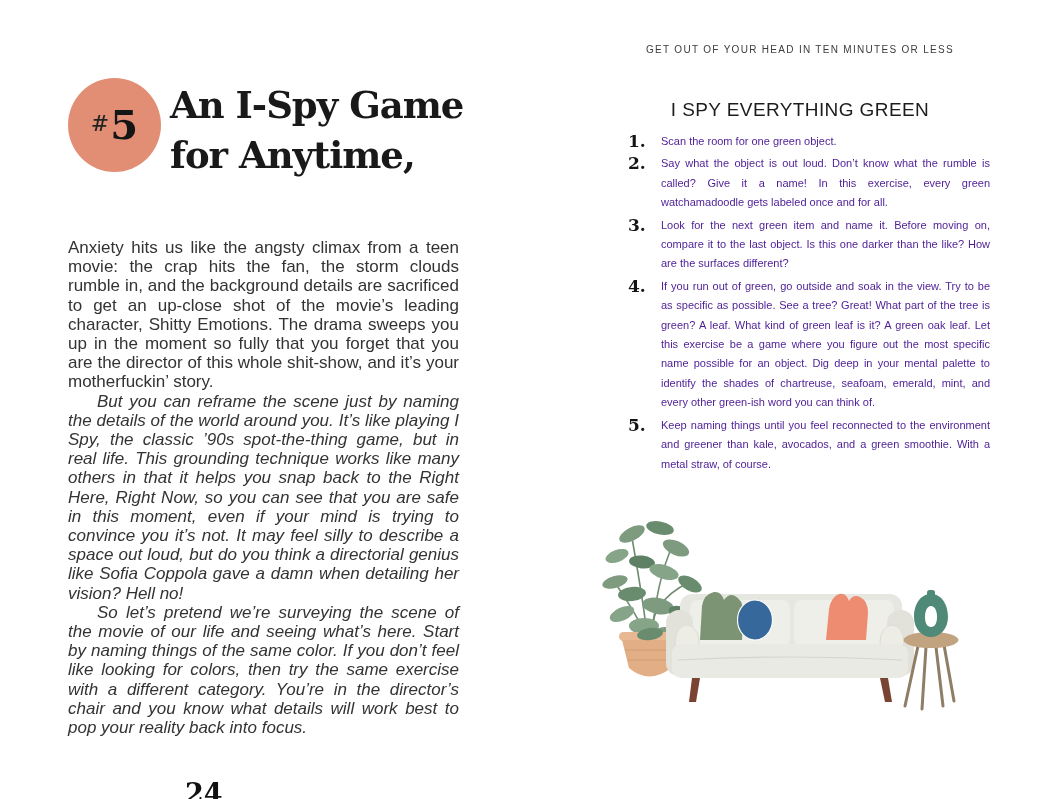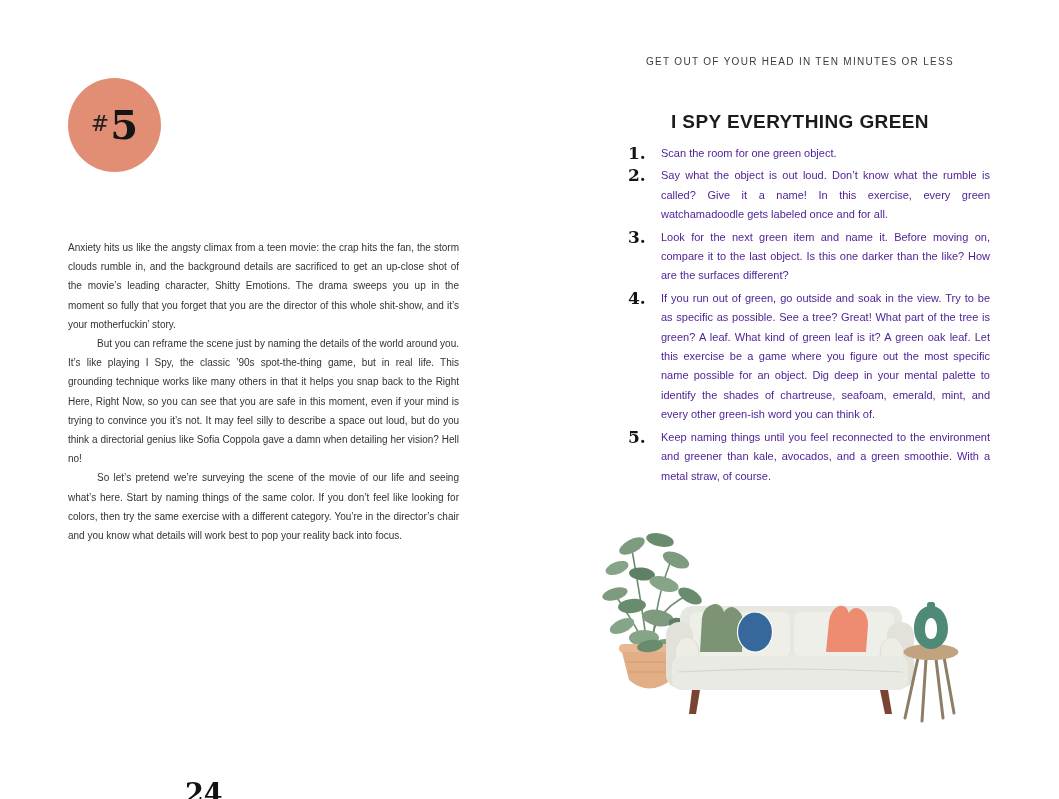--- a/index.html
+++ b/index.html
@@ -34,47 +34,47 @@
 
   .chapter-title {
     position: absolute; left: 170px; top: 80px; width: 330px;
     font-family: "DejaVu Serif", serif;
     font-weight: 700; font-size: 37px; line-height: 50px;
     letter-spacing: -1px; color: #191919;
   }
 
   .body-copy {
     position: absolute; left: 68px; top: 238px; width: 391px;
-    font-size: 10px; line-height: 19.2px;
+    font-size: 17px; line-height: 19.2px;
     text-align: justify; color: #333;
   }
   .body-copy p { margin: 0; }
-  .body-copy p.indented { text-indent: 29px; }
+  .body-copy p.indented { text-indent: 29px; font-style: italic; }
 
   .page-number {
     position: absolute; top: 734px; width: 120px;
     font-family: "DejaVu Serif", serif;
     font-weight: 700; font-size: 27px; color: #111; margin-top: 44px;
   }
   .page-number.left  { left: 185px; }
 
   
-  .right-page { position: absolute; left: 530px; top: 16px; width: 529px; height: 702px; }
+  .right-page { position: absolute; left: 530px; top: 4px; width: 529px; height: 702px; }
 
   .running-head {
     position: absolute; left: 70px; top: 40px; width: 400px;
     text-align: center;
     font-size: 10px; letter-spacing: 1.3px; color: #3c3c3c;
     white-space: nowrap;
   }
 
   .exercise-title {
     position: absolute; left: 85px; top: 95px; width: 370px;
     text-align: center;
-    font-size: 19px; font-weight: 700; letter-spacing: 0.4px; color: #1c1c1c;
+    font-size: 19px; font-weight: 400; letter-spacing: 0.4px; color: #1c1c1c;
   }
 
   .steps {
     position: absolute; left: 98px; top: 128px; width: 362px;
     display: flex; flex-direction: column; gap: 3px;
   }
   .step { display: flex; }
   .step-number {
     flex: 0 0 33px;
     font-family: "DejaVu Serif", serif;
@@ -97,20 +97,22 @@
 <div class="spread">
 
   <div class="left-page">
 
     <div class="chapter-badge">
       <span class="hash">#</span>
       <span class="num">5</span>
     </div>
 
     <div class="chapter-title">
+      <div>An I-Spy Game</div>
+      <div>for Anytime,</div>
     </div>
 
     <div class="body-copy">
       <p>Anxiety hits us like the angsty climax from a teen movie: the crap hits the fan, the storm clouds rumble in, and the background details are sacrificed to get an up-close shot of the movie’s leading character, Shitty Emotions. The drama sweeps you up in the moment so fully that you forget that you are the director of this whole shit-show, and it’s your motherfuckin’ story.</p>
       <p class="indented">But you can reframe the scene just by naming the details of the world around you. It’s like playing I Spy, the classic ’90s spot-the-thing game, but in real life. This grounding technique works like many others in that it helps you snap back to the Right Here, Right Now, so you can see that you are safe in this moment, even if your mind is trying to convince you it’s not. It may feel silly to describe a space out loud, but do you think a directorial genius like Sofia Coppola gave a damn when detailing her vision? Hell no!</p>
       <p class="indented">So let’s pretend we’re surveying the scene of the movie of our life and seeing what’s here. Start by naming things of the same color. If you don’t feel like looking for colors, then try the same exercise with a different category. You’re in the director’s chair and you know what details will work best to pop your reality back into focus.</p>
     </div>
 
     <div class="page-number left">24</div>
   </div>

